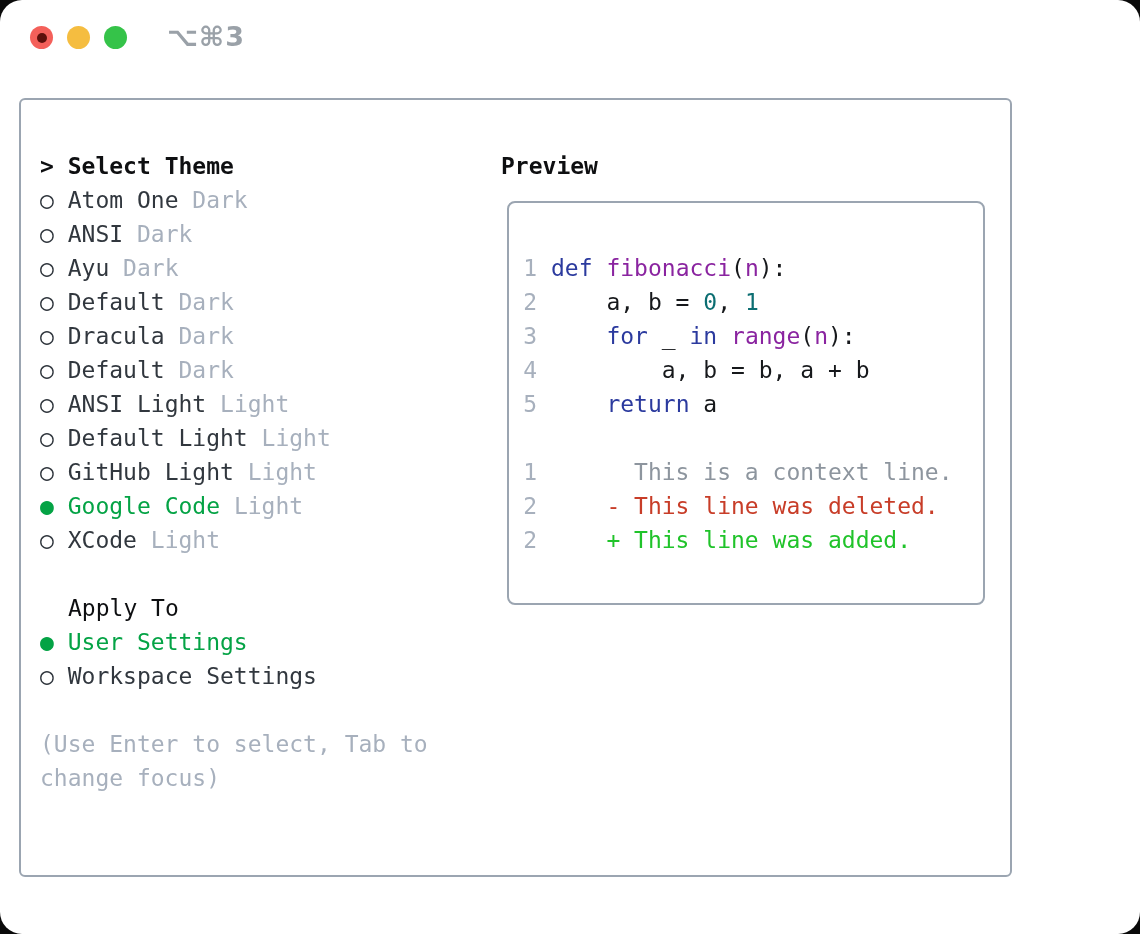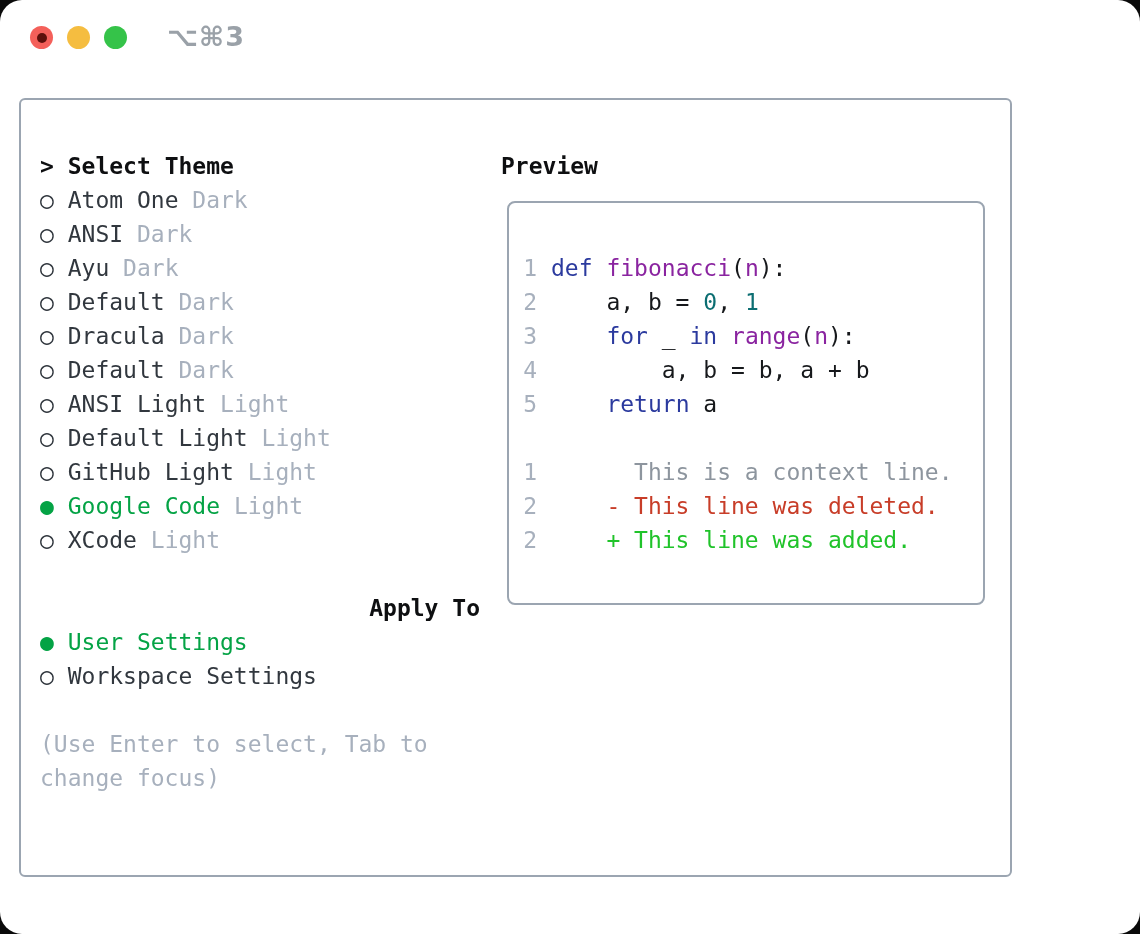--- a/index.html
+++ b/index.html
@@ -17,21 +17,21 @@
   .light.yellow{left:67px;background:#f5bd40;}
   .light.green{left:104px;background:#35c349;}
   .light .dot{width:10px;height:10px;border-radius:50%;background:#5e100b;}
   .shortcut{position:absolute;left:167px;top:21px;font-family:"DejaVu Sans",sans-serif;font-weight:700;font-size:27px;color:var(--titlegray);letter-spacing:1px;}
   .panel{position:absolute;left:19px;top:98px;width:993px;height:779px;border:2px solid var(--border);border-radius:6px;background:#fff;}
   .row{height:34px;line-height:34px;font-size:23px;white-space:pre;color:var(--text);}
   .left{position:absolute;left:19px;top:49px;width:440px;}
   .hdr{font-weight:700;color:var(--header);}
   .tag{color:var(--muted);}
   .sel, .sel .bullet{color:var(--green);}
-  .subhdr{font-weight:700;color:var(--header);padding-left:28px;text-align:right;}
+  .subhdr{font-weight:400;color:var(--header);padding-left:28px;}
   .spacer{height:34px;}
   .help{margin-top:0;width:430px;font-size:23px;line-height:34px;color:var(--muted);white-space:normal;}
   .preview-label{position:absolute;left:480px;top:49px;height:34px;line-height:34px;font-size:23px;font-weight:700;color:var(--header);white-space:pre;}
   .preview-box{position:absolute;left:486px;top:101px;width:478px;height:404px;border:2px solid var(--border);border-radius:8px;background:#fff;padding:48px 0 0 14px;overflow:hidden;}
   .crow{height:34px;line-height:34px;font-size:23px;white-space:pre;}
   .lnum{display:inline-block;width:14px;text-align:right;margin-right:14px;color:var(--muted);}
   .tk-plain{color:#16181b;}
   .tk-keyword{color:var(--keyword);}
   .tk-fname{color:var(--fname);}
   .tk-number{color:var(--number);}

